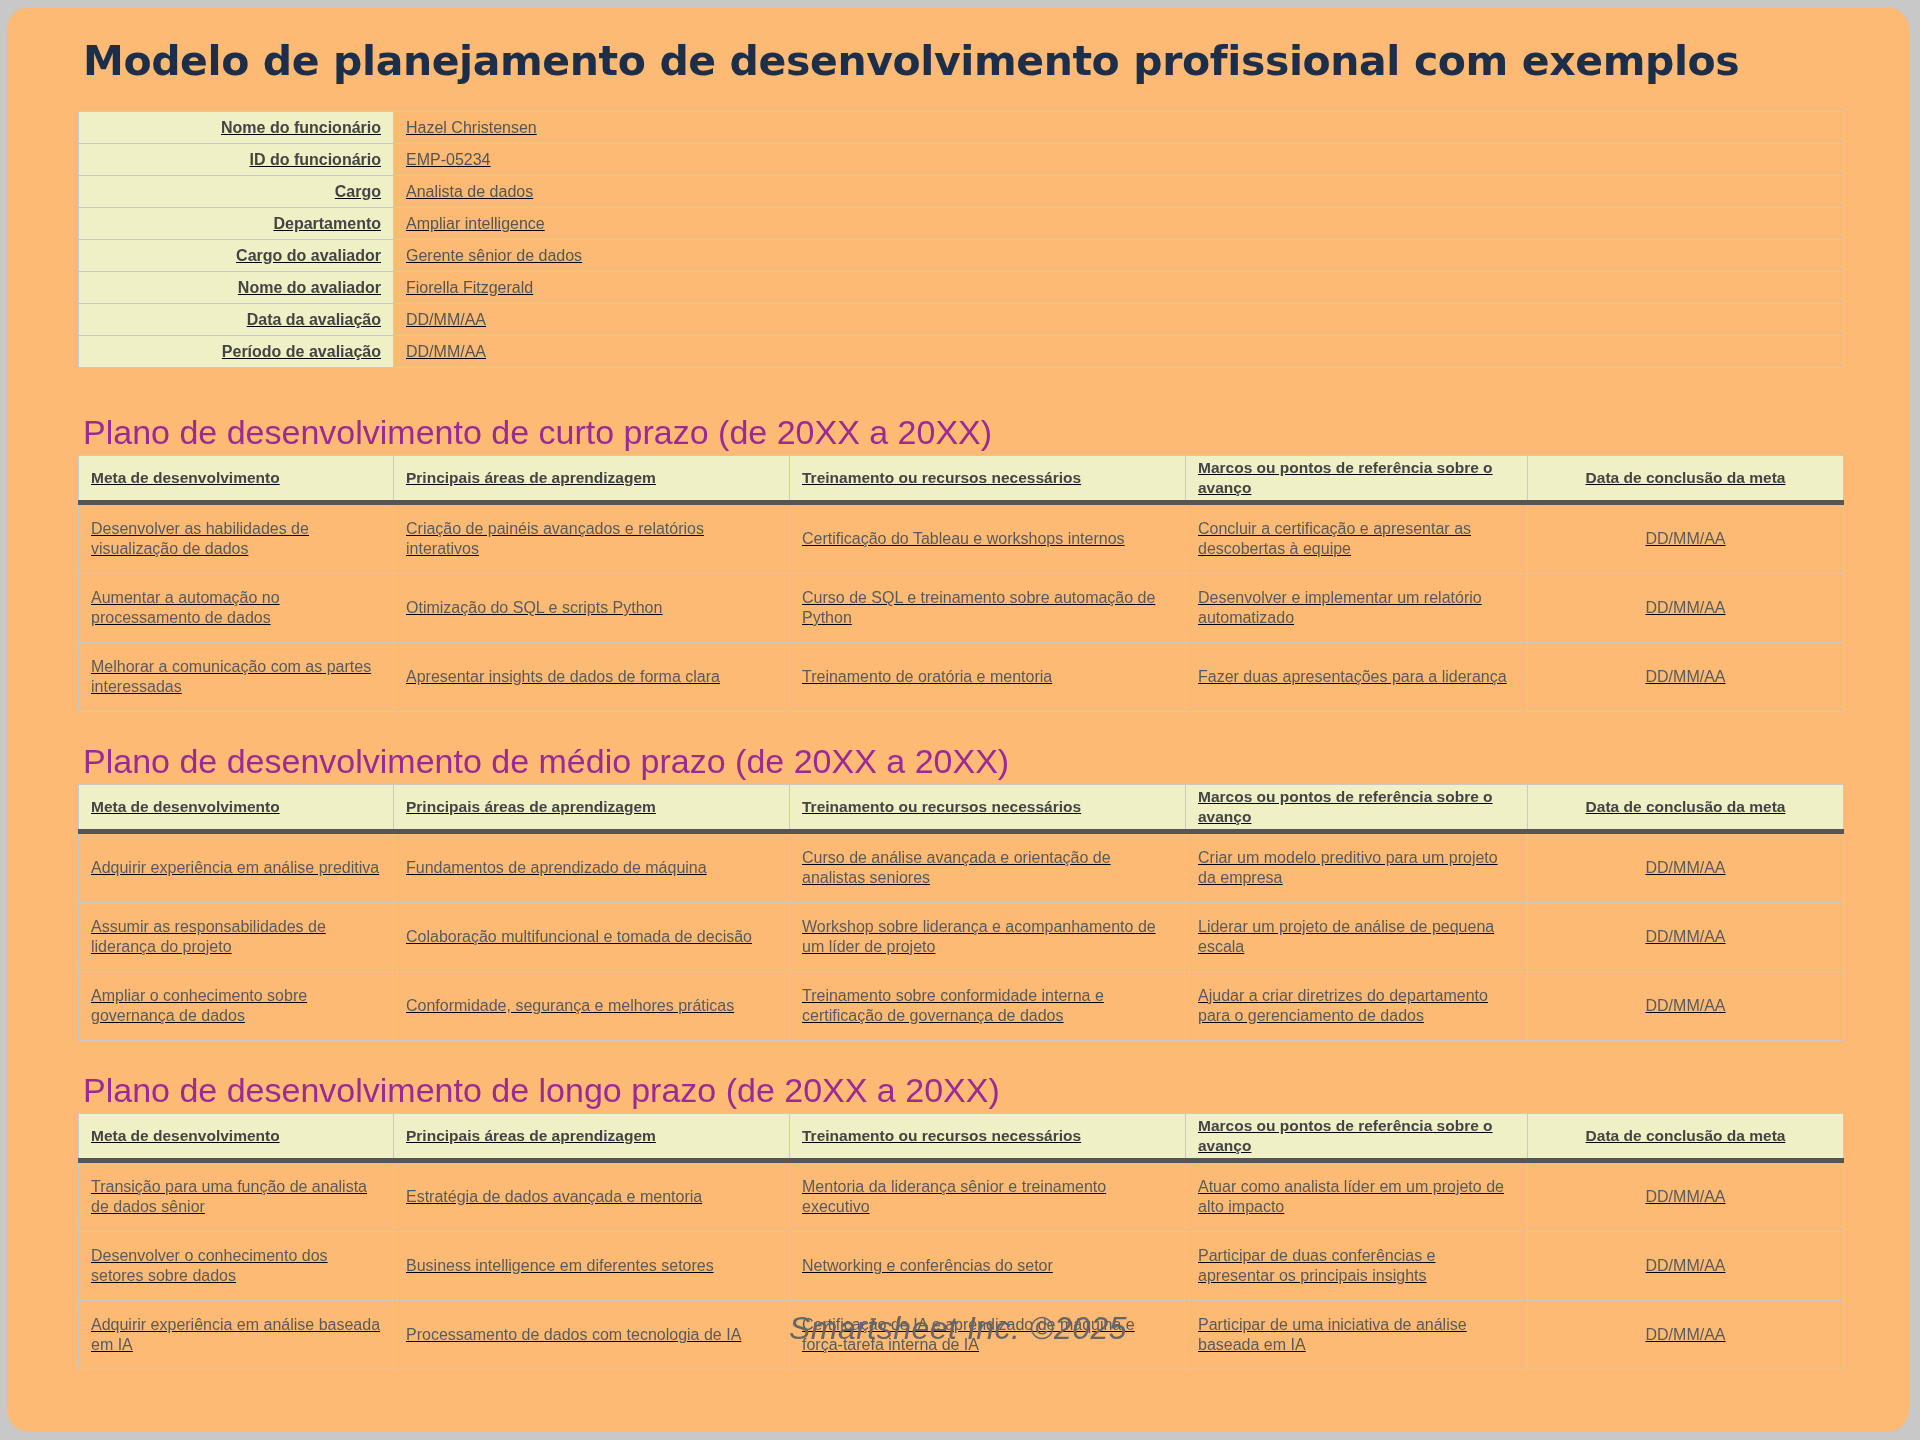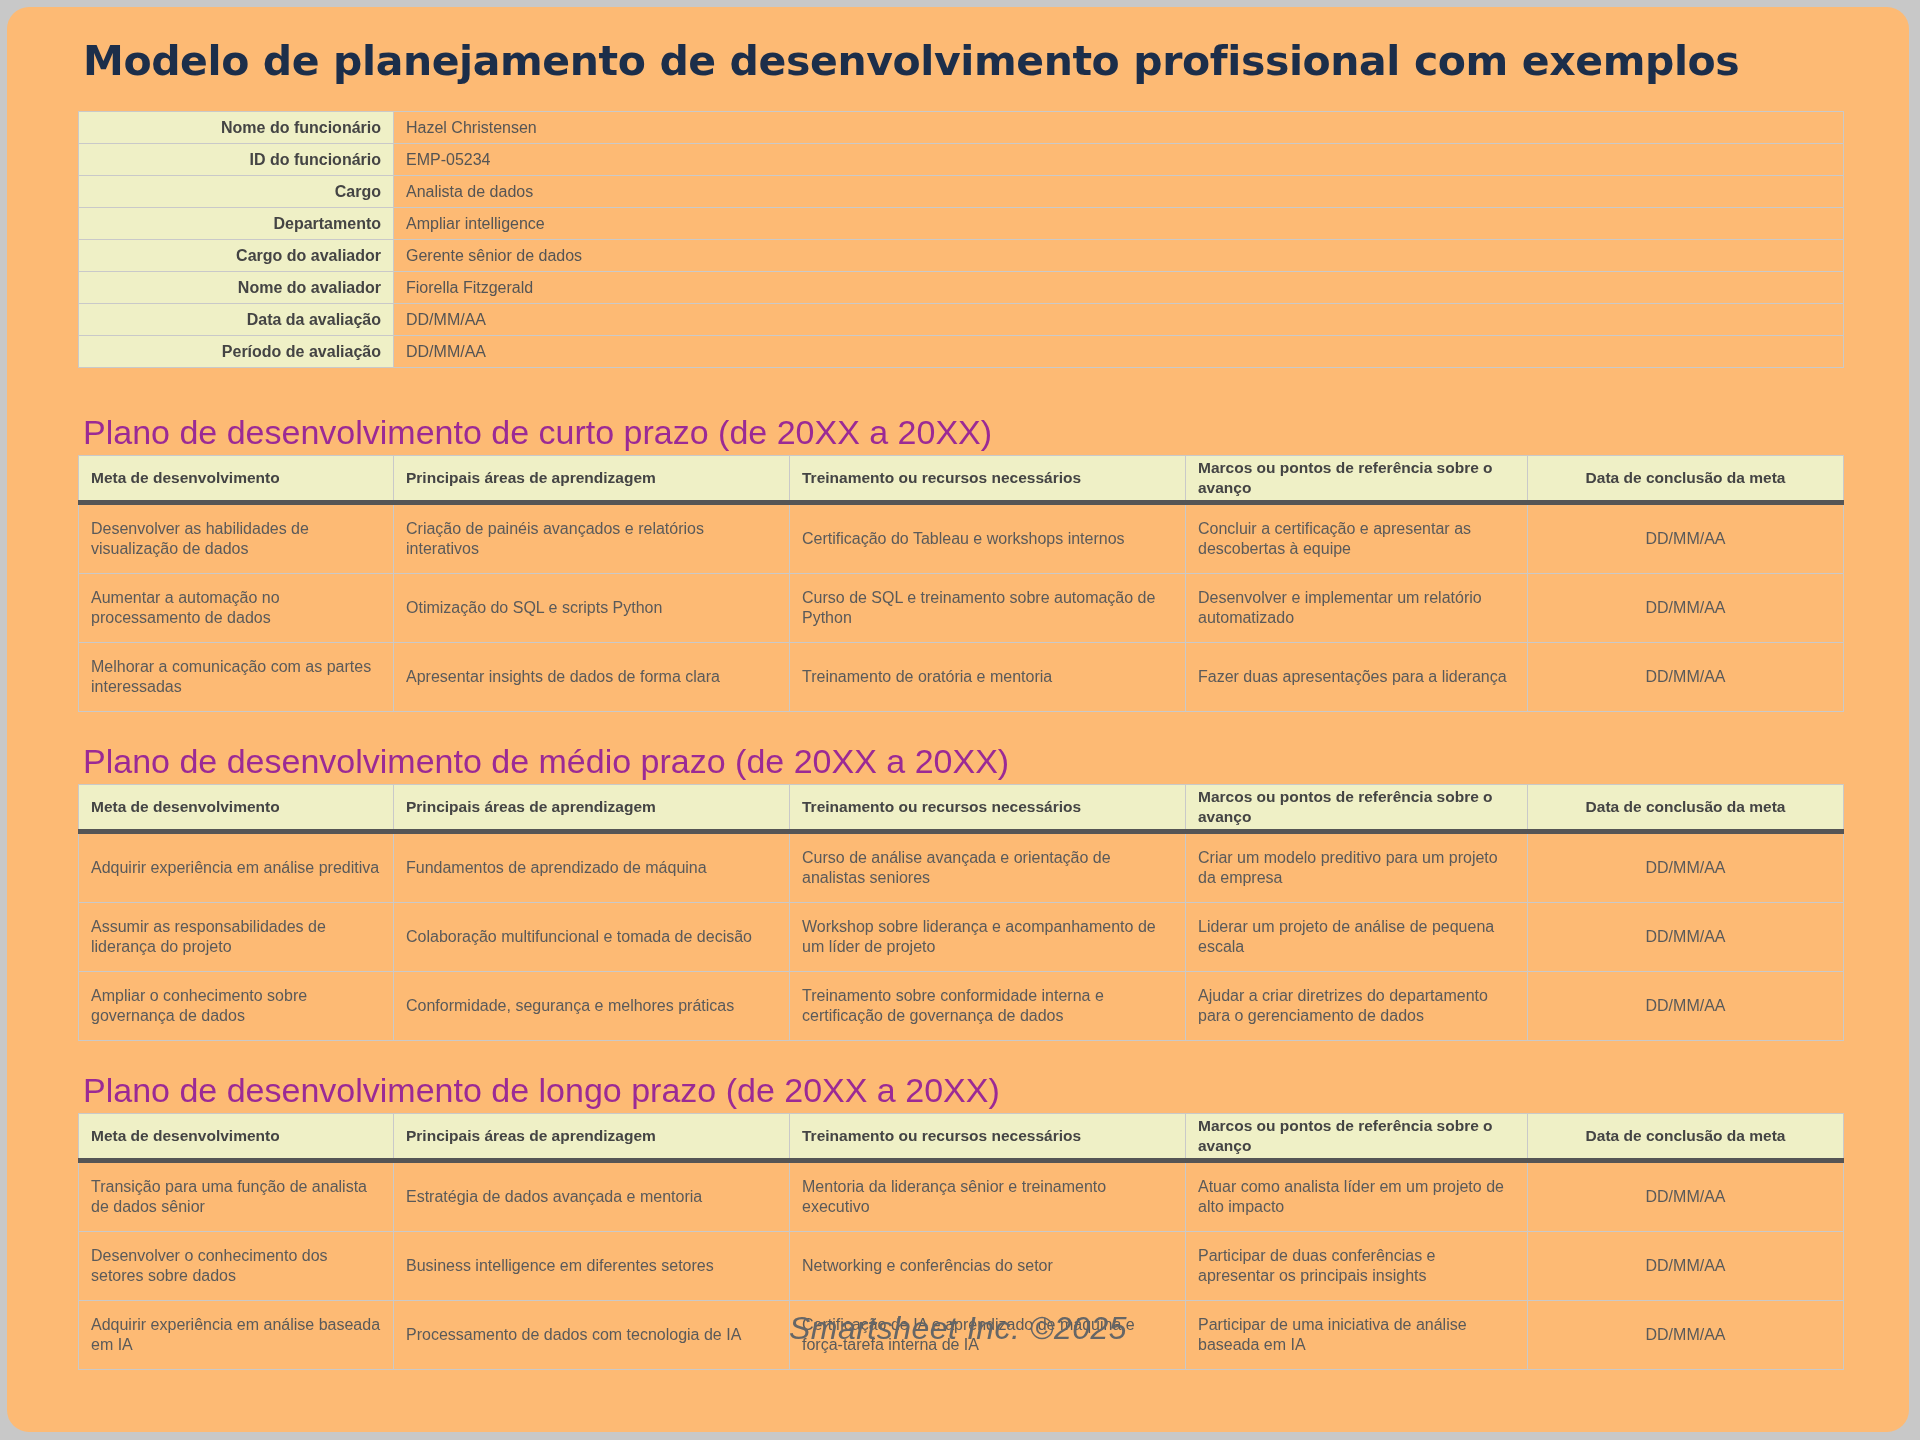--- a/index.html
+++ b/index.html
@@ -11,21 +11,21 @@
     }
     .page {
       position: absolute; left: 7px; top: 7px; width: 1902px; height: 1425px;
       background: #fdba74; border-radius: 22px;
     }
     .title {
       position: absolute; left: 76px; top: 30px;
       font-family: "DejaVu Sans", sans-serif; font-weight: bold;
       font-size: 41px; letter-spacing: -0.4px; color: #1c2e4a; white-space: nowrap;
     }
-    table { border-collapse: collapse; table-layout: fixed; position: absolute; left: 71px; }
+    table { border-collapse: collapse; table-layout: fixed; position: absolute; left: 71px; text-decoration: underline; }
     td, th { border: 1.5px solid #c9c9c9; }
     .info { top: 104px; width: 1766px; }
     .info td { height: 31px; font-size: 16px; color: #555; padding: 0 12px; vertical-align: middle; }
     .info td.lbl { background: #eff0c6; text-align: right; font-weight: bold; color: #444; width: 290px; padding-right: 12px; }
     .info td.val { padding-left: 12px; }
     .sec-title {
       position: absolute; left: 76px; font-size: 34px; color: #9b2a95; white-space: nowrap;
     }
     .plan { width: 1766px; }
     .plan th {

